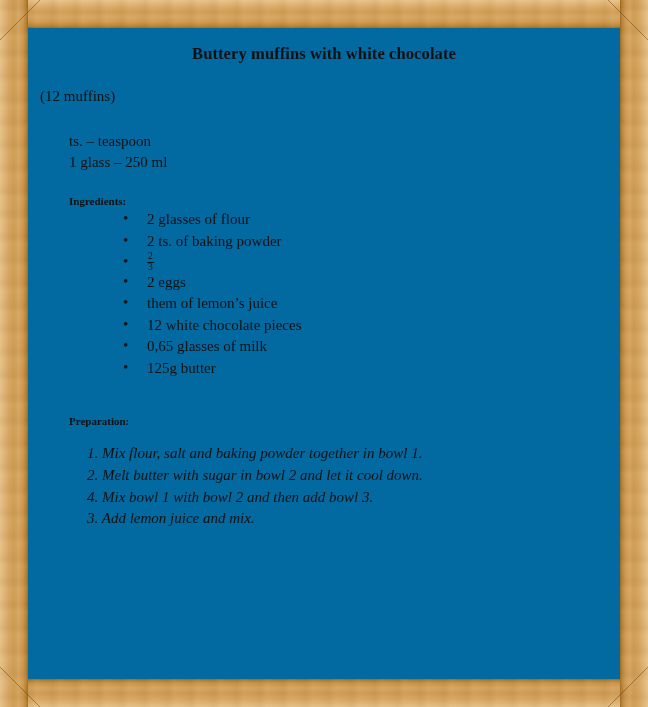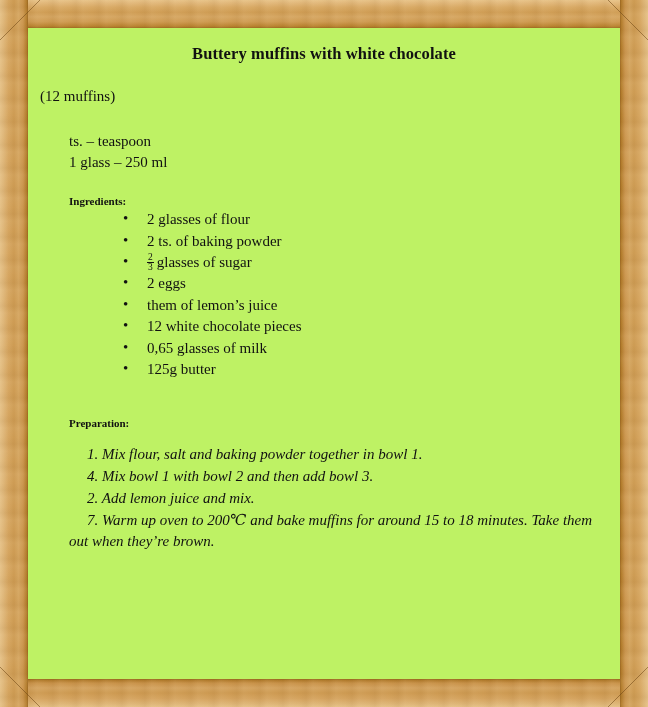--- a/index.html
+++ b/index.html
@@ -118,21 +118,21 @@
   #miter-bl { left: 0;   bottom: 0;background: linear-gradient(to top right,    rgba(0,0,0,0) calc(50% - 0.6px), rgba(110,70,20,0.55) 50%, rgba(0,0,0,0) calc(50% + 0.6px)); }
   #miter-br { right: 0;  bottom: 0;background: linear-gradient(to top left,     rgba(0,0,0,0) calc(50% - 0.6px), rgba(110,70,20,0.55) 50%, rgba(0,0,0,0) calc(50% + 0.6px)); }
 
   
   #page {
     position: absolute;
     left: 28px;
     top: 28px;
     width: 592px;
     height: 651px;
-    background: #bef264;
+    background: #0369a1;
     box-sizing: border-box;
     overflow: hidden;
   }
 
   #doc {
     position: absolute;
     left: 0;
     top: 0;
     width: 592px;
     height: 651px;
@@ -249,37 +249,36 @@
       <div class="section-head" id="ingredients-head">Ingredients:</div>
 
       <ul class="ingredients">
         <li><span>2 glasses of flour</span></li>
         <li><span>2 ts. of baking powder</span></li>
         <li class="frac-item">
           <span class="frac">
             <span class="num">2</span>
             <span class="den">3</span>
           </span>
-          <span class="frac-text">glasses of sugar</span>
         </li>
         <li><span>2 eggs</span></li>
         <li><span>them of lemon’s juice</span></li>
         <li><span>12 white chocolate pieces</span></li>
         <li><span>0,65 glasses of milk</span></li>
         <li><span>125g butter</span></li>
       </ul>
 
       <div class="spacer-lg"></div>
 
       <div class="section-head" id="preparation-head">Preparation:</div>
 
       <div class="spacer-sm"></div>
 
       <div class="prep-block">
         <p class="prep-step">1. Mix flour, salt and baking powder together in bowl 1.</p>
+        <p class="prep-step">2. Melt butter with sugar in bowl 2 and let it cool down.</p>
         <p class="prep-step">4. Mix bowl 1 with bowl 2 and then add bowl 3.</p>
-        <p class="prep-step">2. Add lemon juice and mix.</p>
-        <p class="prep-step">7. Warm up oven to 200℃ and bake muffins for around 15 to 18 minutes. Take them out when they’re brown.</p>
+        <p class="prep-step">3. Add lemon juice and mix.</p>
       </div>
 
     </div>
   </div>
 </div>
 
 </body></html>

